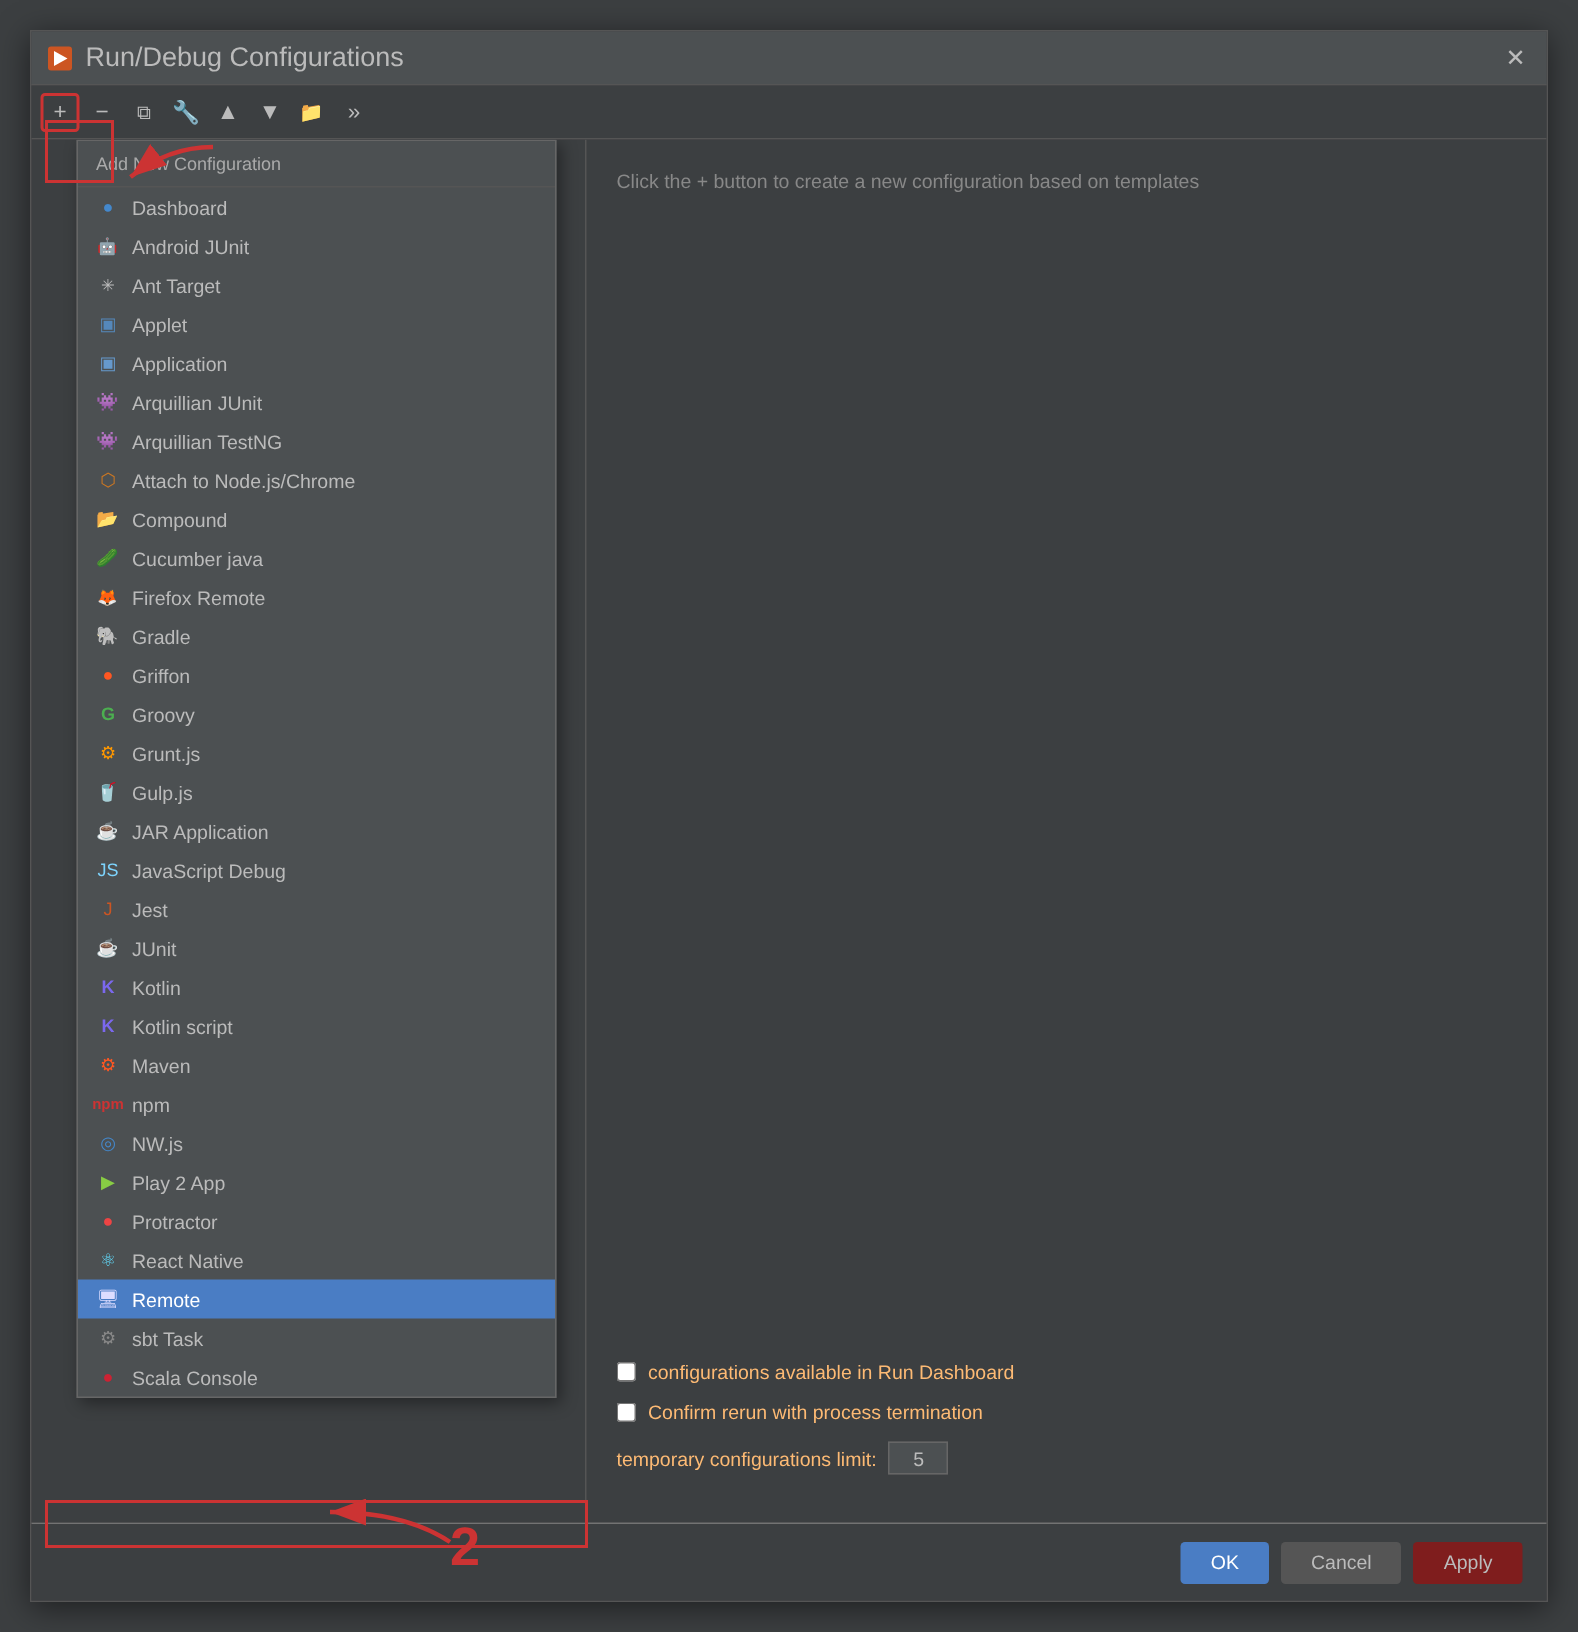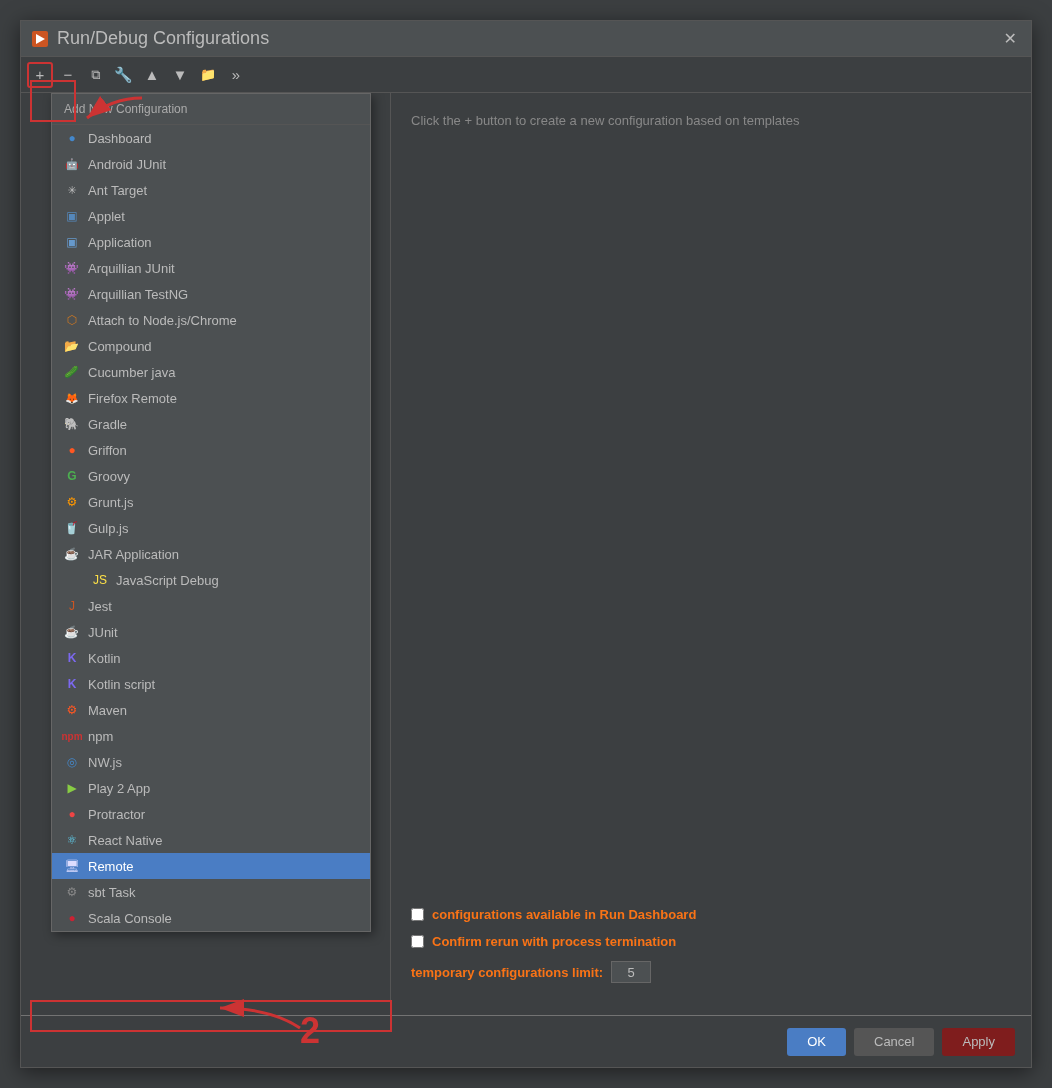--- a/index.html
+++ b/index.html
@@ -161,23 +161,22 @@
     }
 
     .option-row {
       display: flex;
       align-items: center;
       margin-bottom: 12px;
       gap: 8px;
     }
 
     .option-label {
-      color: #f97316;
-      font-size: 13px;
-      font-weight: bold;
+      color: #fdba74;
+      font-size: 13px;
     }
 
     .temp-limit-input {
       width: 40px;
       height: 22px;
       background: #4c5052;
       border: 1px solid #666;
       color: #bbbbbb;
       text-align: center;
       font-size: 13px;
@@ -335,21 +334,21 @@
         </div>
         <div class="dropdown-item">
           <span class="item-icon" style="color:#cc2233;">🥤</span>
           <span>Gulp.js</span>
         </div>
         <div class="dropdown-item">
           <span class="item-icon" style="color:#5588bb;">☕</span>
           <span>JAR Application</span>
         </div>
         <div class="dropdown-item">
-          <span class="item-icon" style="color:#fde047;margin-left:28px;">JS</span>
+          <span class="item-icon" style="color:#7dd3fc;">JS</span>
           <span>JavaScript Debug</span>
         </div>
         <div class="dropdown-item">
           <span class="item-icon" style="color:#cc5522;">J</span>
           <span>Jest</span>
         </div>
         <div class="dropdown-item">
           <span class="item-icon" style="color:#5588bb;">☕</span>
           <span>JUnit</span>
         </div>

